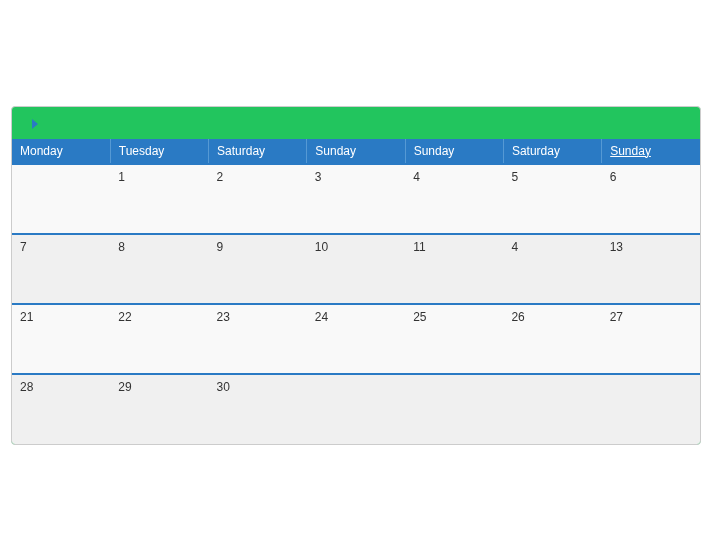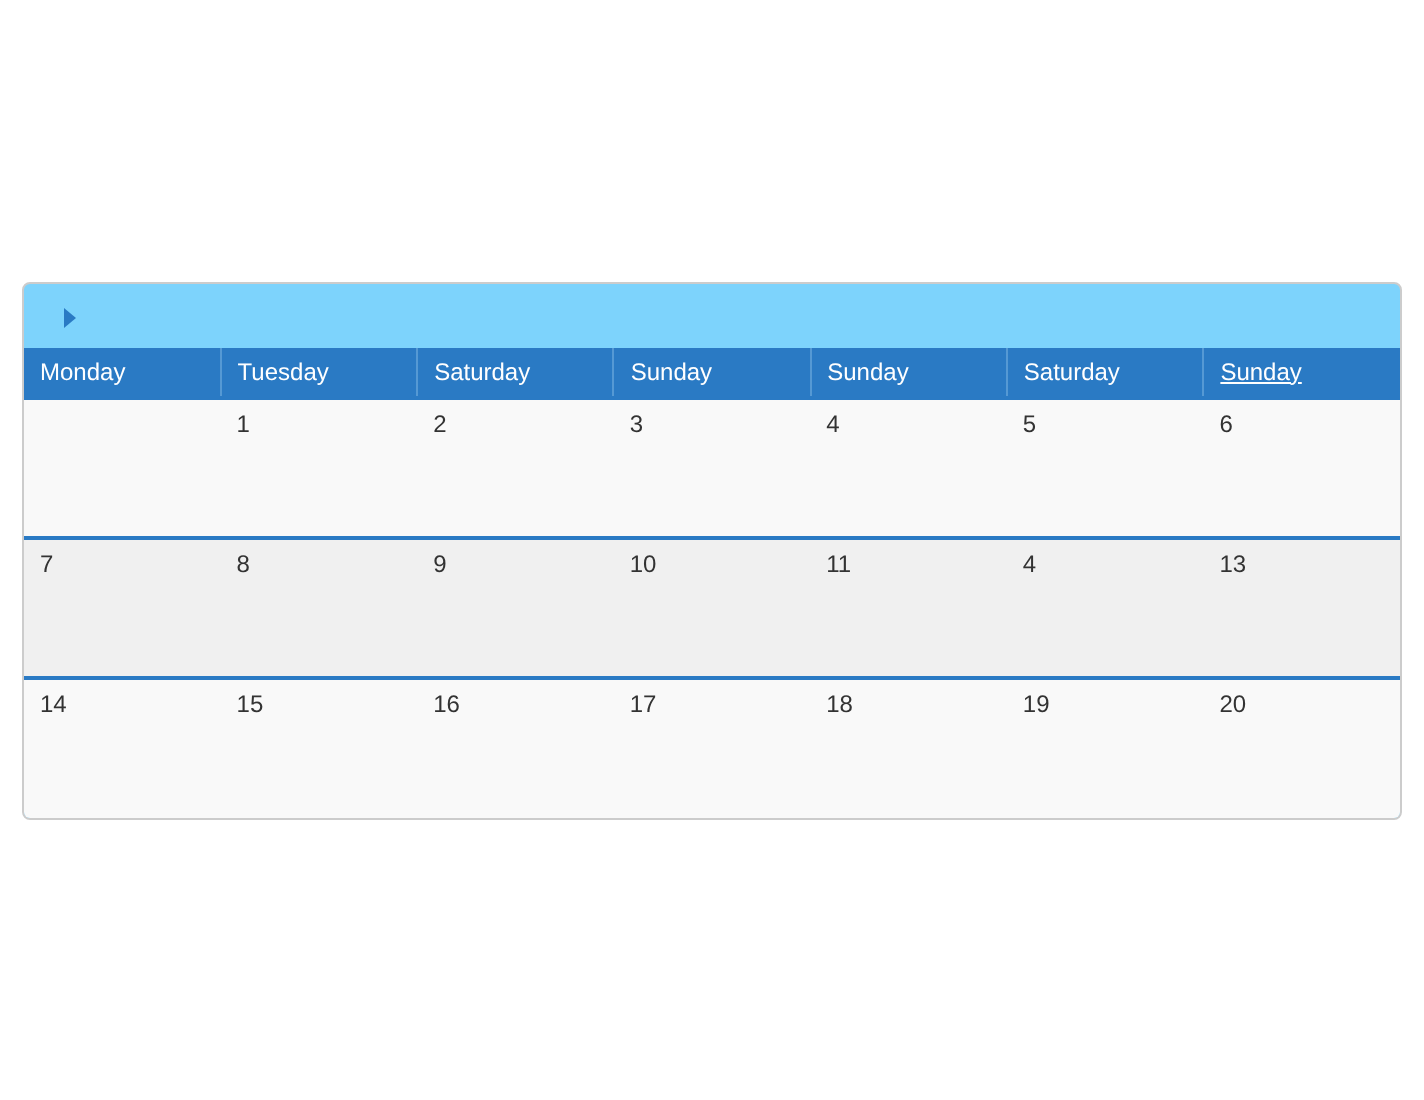--- a/index.html
+++ b/index.html
@@ -7,21 +7,21 @@
       width: 712px;
       height: 550px;
       background: #fff;
       font-family: Arial, sans-serif;
       display: flex;
       justify-content: center;
       align-items: center;
     }
     .calendar-container {
       width: 690px;
-      background: #7dd3fc;
+      background: #22c55e;
       border: 1px solid #ccc;
       border-radius: 4px;
       overflow: hidden;
     }
     .calendar-header {
       display: flex;
       align-items: center;
       justify-content: space-between;
       padding: 12px 20px 8px 16px;
       position: relative;
@@ -153,23 +153,32 @@
         <tr class="week-row">
           <td><span class="day-number">7</span></td>
           <td><span class="day-number">8</span></td>
           <td><span class="day-number">9</span></td>
           <td><span class="day-number">10</span></td>
           <td><span class="day-number">11</span></td>
           <td><span class="day-number">4</span></td>
           <td><span class="day-number">13</span></td>
         </tr>
         <tr class="week-row">
-          <td><span class="day-number">14</span></td>
-          <td><span class="day-number">15</span></td>
-          <td><span class="day-number">16</span></td>
-          <td><span class="day-number">17</span></td>
-          <td><span class="day-number">18</span></td>
-          <td><span class="day-number">19</span></td>
-          <td><span class="day-number">20</span></td>
+          <td><span class="day-number">21</span></td>
+          <td><span class="day-number">22</span></td>
+          <td><span class="day-number">23</span></td>
+          <td><span class="day-number">24</span></td>
+          <td><span class="day-number">25</span></td>
+          <td><span class="day-number">26</span></td>
+          <td><span class="day-number">27</span></td>
+        </tr>
+        <tr class="week-row">
+          <td><span class="day-number">28</span></td>
+          <td><span class="day-number">29</span></td>
+          <td><span class="day-number">30</span></td>
+          <td class="empty-cell"></td>
+          <td class="empty-cell"></td>
+          <td class="empty-cell"></td>
+          <td class="empty-cell"></td>
         </tr>
       </tbody>
   </table>
 </div>
 
 </body></html>

